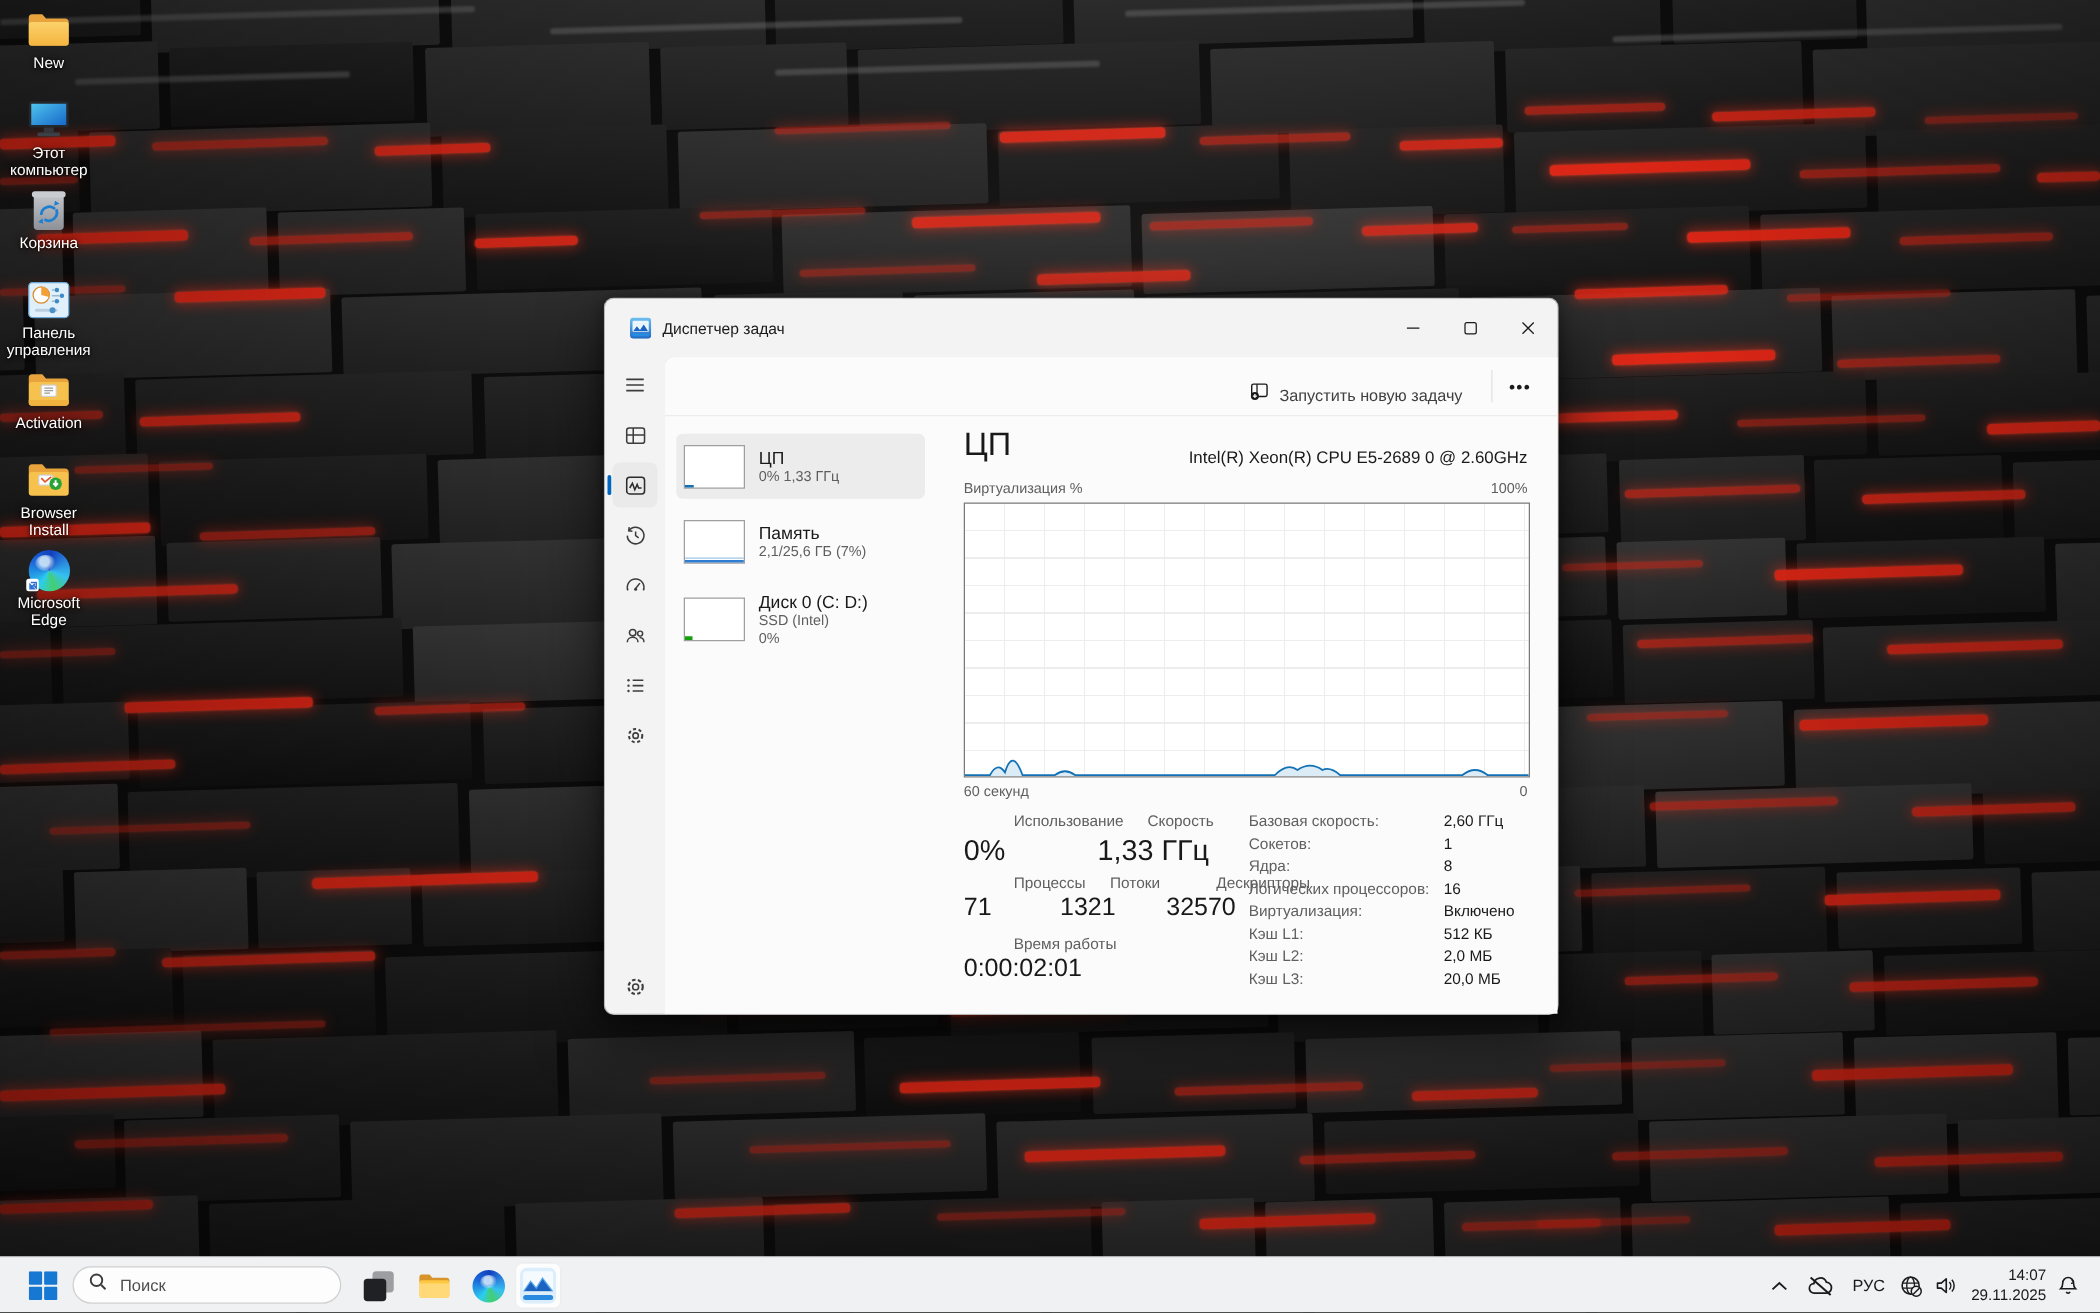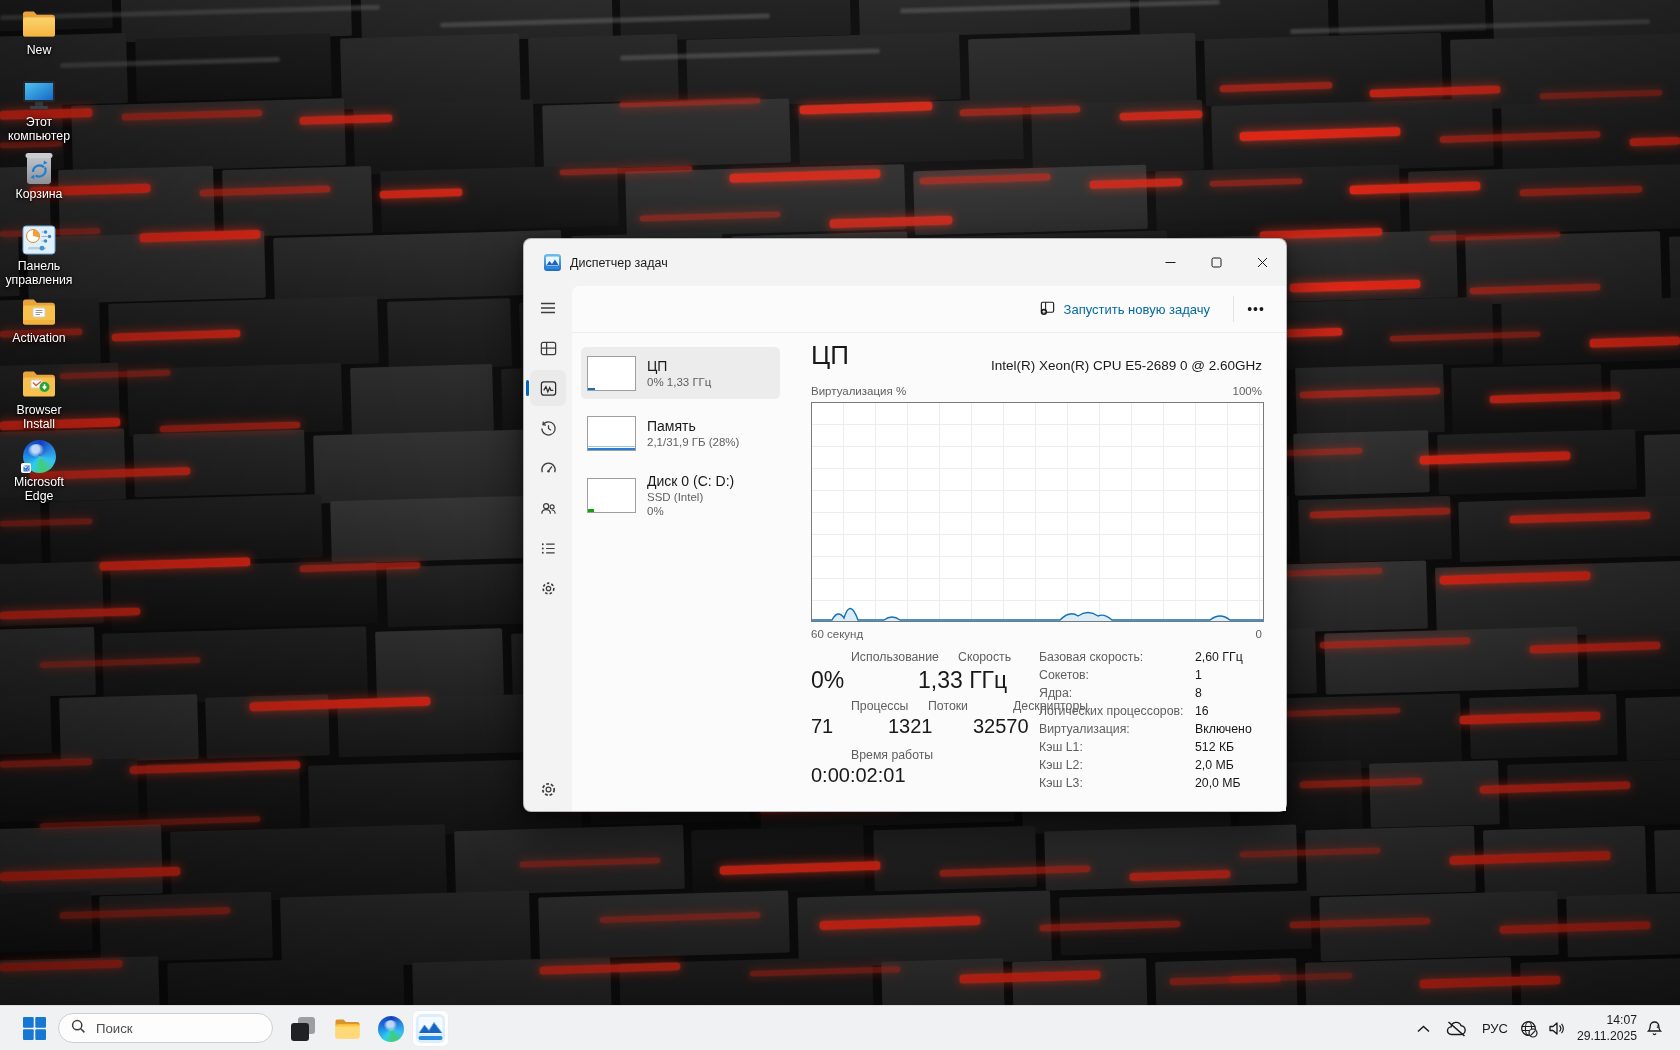--- a/index.html
+++ b/index.html
@@ -15,43 +15,43 @@
   #vig{position:absolute;inset:0;background:radial-gradient(ellipse at 52% 30%,rgba(90,90,90,.18) 0%,rgba(0,0,0,0) 38%,rgba(0,0,0,.55) 100%);}
   .lightpatch{position:absolute;left:600px;top:600px;width:340px;height:220px;
       background:radial-gradient(ellipse at center,rgba(150,150,150,.28),rgba(0,0,0,0) 70%);}
   
   .desk-icons{position:absolute;left:0;top:6px;width:78px;display:flex;flex-direction:column;}
   .dicon{height:72px;display:flex;flex-direction:column;align-items:center;cursor:default;}
   .dicon .ic{width:38px;height:36px;display:flex;align-items:center;justify-content:center;}
   .dicon .lbl{margin-top:2px;font-size:12.3px;line-height:13.5px;color:#fff;text-align:center;
       text-shadow:0 1px 2px rgba(0,0,0,.95),0 0 5px rgba(0,0,0,.8);max-width:84px;}
   
-  .tm-window{position:absolute;left:523px;top:238px;width:764px;height:574px;background:#f3f3f3;
+  .tm-window{position:absolute;left:483px;top:238px;width:764px;height:574px;background:#f3f3f3;
       border-radius:8px;box-shadow:0 18px 50px rgba(0,0,0,.62),0 2px 10px rgba(0,0,0,.4);
       border:1px solid rgba(0,0,0,.25);box-sizing:border-box;}
   .titlebar{position:absolute;left:0;top:0;right:0;height:47px;}
   .titlebar .appico{position:absolute;left:20px;top:15px;width:17px;height:17px;}
   .titlebar .title{position:absolute;left:46px;top:0;height:47px;display:flex;align-items:center;
       font-size:12.5px;color:#1b1b1b;}
   .win-controls{position:absolute;right:1px;top:1px;height:45px;display:flex;}
   .wcbtn{width:46px;height:45px;display:flex;align-items:center;justify-content:center;color:#1a1a1a;}
   .wcbtn:last-child{border-top-right-radius:7px;}
   
   .side-btn{position:absolute;left:6px;width:36px;height:36px;border-radius:6px;display:flex;
       align-items:center;justify-content:center;color:#3d3d3d;}
   .side-btn.sel{background:#eaeaea;}
   .side-pill{position:absolute;left:2px;top:141px;width:3px;height:16px;border-radius:2px;background:#0067c0;}
   
   .card{position:absolute;left:48px;top:47px;right:0;bottom:0;background:#fbfbfb;
       border-top-left-radius:8px;box-shadow:inset 0 1px 0 rgba(255,255,255,.6);}
   .card-header{position:absolute;left:0;top:0;right:0;height:46px;border-bottom:1px solid #ececec;}
   .ch-title{position:absolute;left:20px;top:0;height:46px;display:flex;align-items:center;
       font-size:15px;font-weight:700;color:#1a1a1a;}
-  .runtask{position:absolute;right:66px;top:8px;height:30px;display:flex;align-items:center;gap:8px;
-      padding:0 10px;border-radius:5px;font-size:13px;color:#0369a1;}
+  .runtask{position:absolute;right:66px;top:8px;height:30px;display:flex;align-items:flex-end;gap:8px;
+      padding:0 10px;border-radius:5px;font-size:13px;color:#404040;}
   .ch-div{position:absolute;right:52px;top:10px;width:1px;height:26px;background:#e2e2e2;}
   .dots{position:absolute;right:14px;top:8px;width:32px;height:30px;border-radius:5px;display:flex;
       align-items:center;justify-content:center;font-size:14px;letter-spacing:1px;color:#1a1a1a;}
   
   .prow{position:absolute;left:9px;width:199px;border-radius:5px;display:flex;align-items:center;padding-left:6px;box-sizing:border-box;}
   .prow.sel{background:#ececec;}
   .thumb{width:47px;height:33px;background:#fff;border:1px solid #9f9f9f;position:relative;flex:none;}
   .ptxt{margin-left:11px;}
   .pt1{font-size:14px;color:#191919;line-height:17px;}
   .pt2{font-size:11.5px;color:#5f5f5f;line-height:14px;}
@@ -583,21 +583,21 @@
         <div class="pt2">0% 1,33 ГГц</div>
       </div>
     </div>
     <div class="prow" style="top:120px;height:54px">
       <div class="thumb">
         <div style="position:absolute;left:0;bottom:0;width:100%;height:2px;background:#2d7dd2;"></div>
         <div style="position:absolute;left:0;bottom:0;width:100%;height:1px;background:#9ec7e8;bottom:3px;"></div>
       </div>
       <div class="ptxt">
         <div class="pt1">Память</div>
-        <div class="pt2">2,1/31,9 ГБ (28%)</div>
+        <div class="pt2">2,1/25,6 ГБ (7%)</div>
       </div>
     </div>
     <div class="prow" style="top:181px;height:57px">
       <div class="thumb">
         <div style="position:absolute;left:0;bottom:0;width:6px;height:3px;background:#13a10e;"></div>
       </div>
       <div class="ptxt">
         <div class="pt1">Диск 0 (C: D:)</div>
         <div class="pt2">SSD (Intel)</div>
         <div class="pt2">0%</div>

